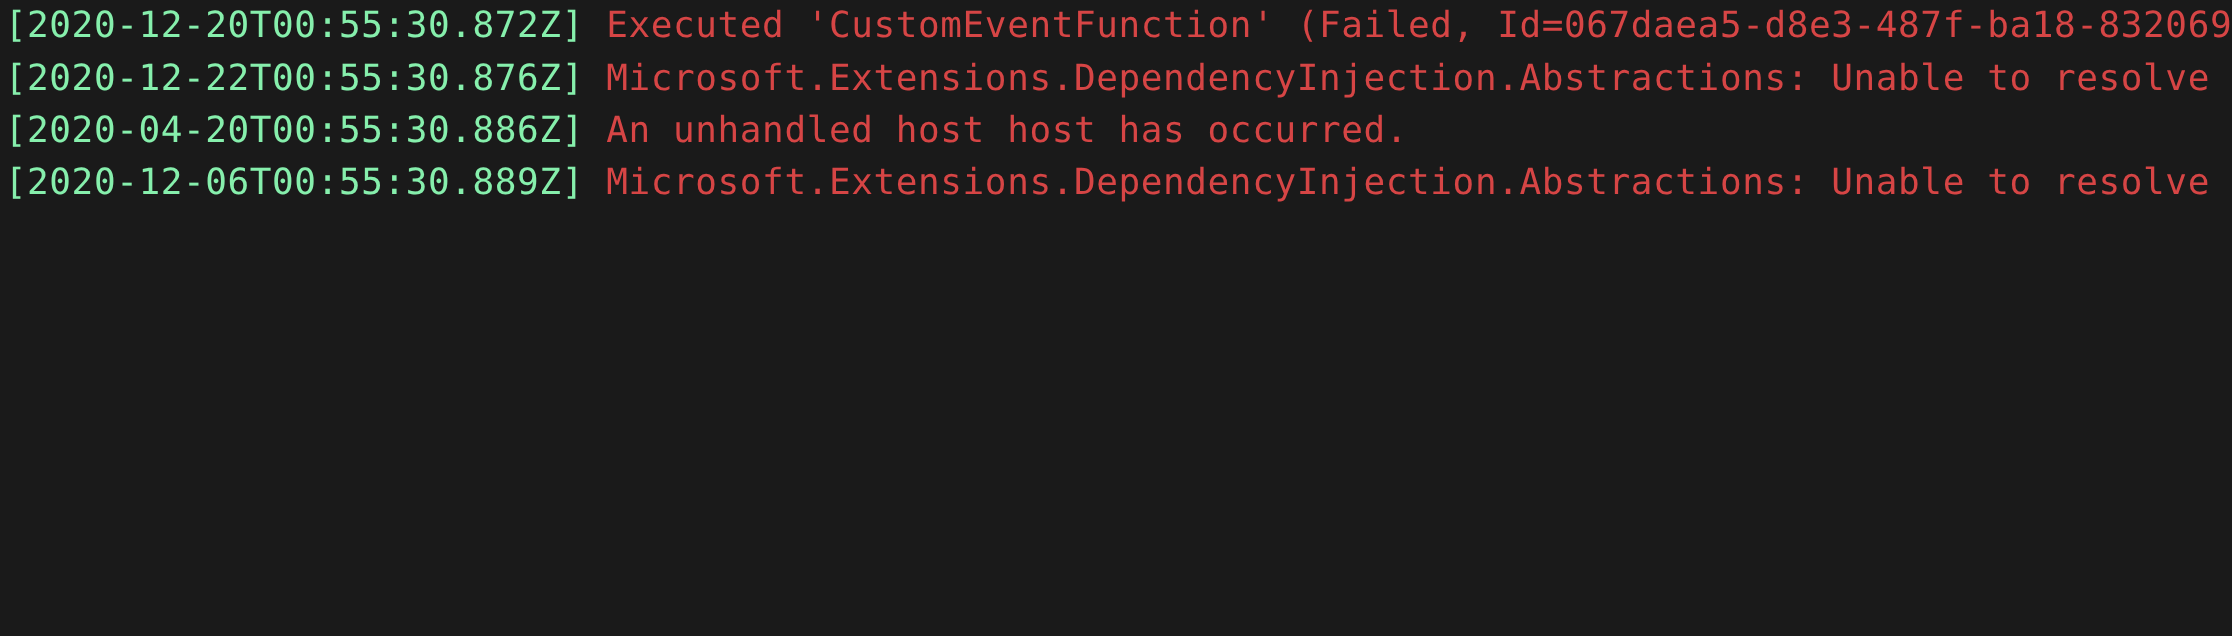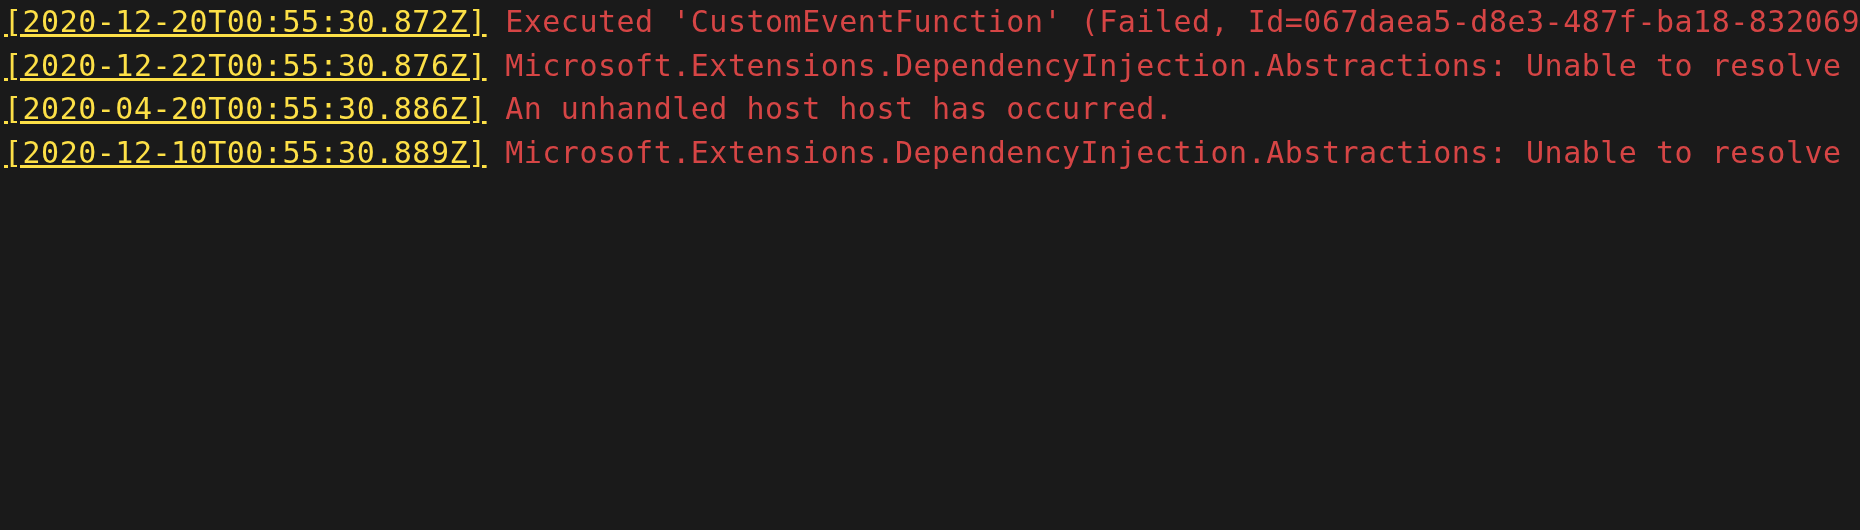--- a/index.html
+++ b/index.html
@@ -10,22 +10,22 @@
       line-height: 1.45;
       color: #bfbfbf;
       padding: 0 4px;
       width: 1860px;
       height: 530px;
       overflow: hidden;
       white-space: pre-wrap;
       word-break: break-all;
       letter-spacing: 0.5px;
     }
-    .ts { color: #fde047; text-decoration: underline; }
+    .ts { color: #86efac; }
     .err { color: #d64545; }
   </style>
 </head>
 <body><pre><span class="ts">[2020-12-20T00:55:30.872Z]</span><span> </span><span class="err">Executed 'CustomEventFunction' (Failed, Id=067daea5-d8e3-487f-ba18-8320692114d9, Duration=27ms)</span>
 <span class="ts">[2020-12-22T00:55:30.876Z]</span><span> </span><span class="err">Microsoft.Extensions.DependencyInjection.Abstractions: Unable to resolve service for type 'Microsoft.ApplicationInsights.Extensibility.TelemetryConfiguration' while attempting to activate 'DefaultApi.CustomEventFunction'.</span>
 <span class="ts">[2020-04-20T00:55:30.886Z]</span><span> </span><span class="err">An unhandled host host has occurred.</span>
-<span class="ts">[2020-12-10T00:55:30.889Z]</span><span> </span><span class="err">Microsoft.Extensions.DependencyInjection.Abstractions: Unable to resolve service for type 'Microsoft.ApplicationInsights.Extensibility.TelemetryConfiguration' while attempting to activate 'DefaultApi.CustomEventFunction'.</span></pre>
+<span class="ts">[2020-12-06T00:55:30.889Z]</span><span> </span><span class="err">Microsoft.Extensions.DependencyInjection.Abstractions: Unable to resolve service for type 'Microsoft.ApplicationInsights.Extensibility.TelemetryConfiguration' while attempting to activate 'DefaultApi.CustomEventFunction'.</span></pre>
 
 
 
 </body></html>

